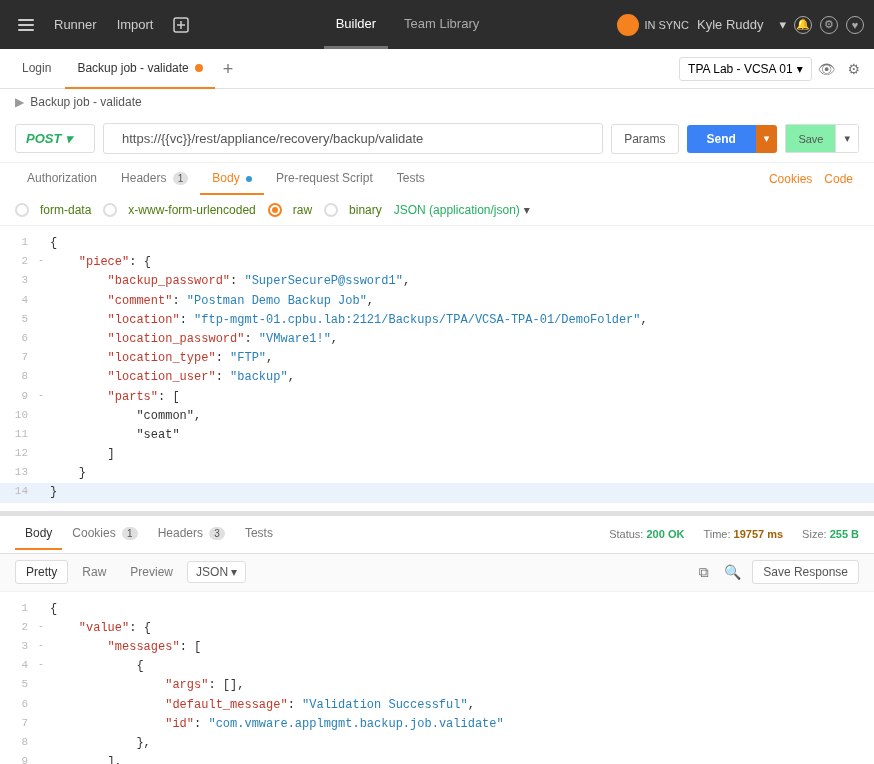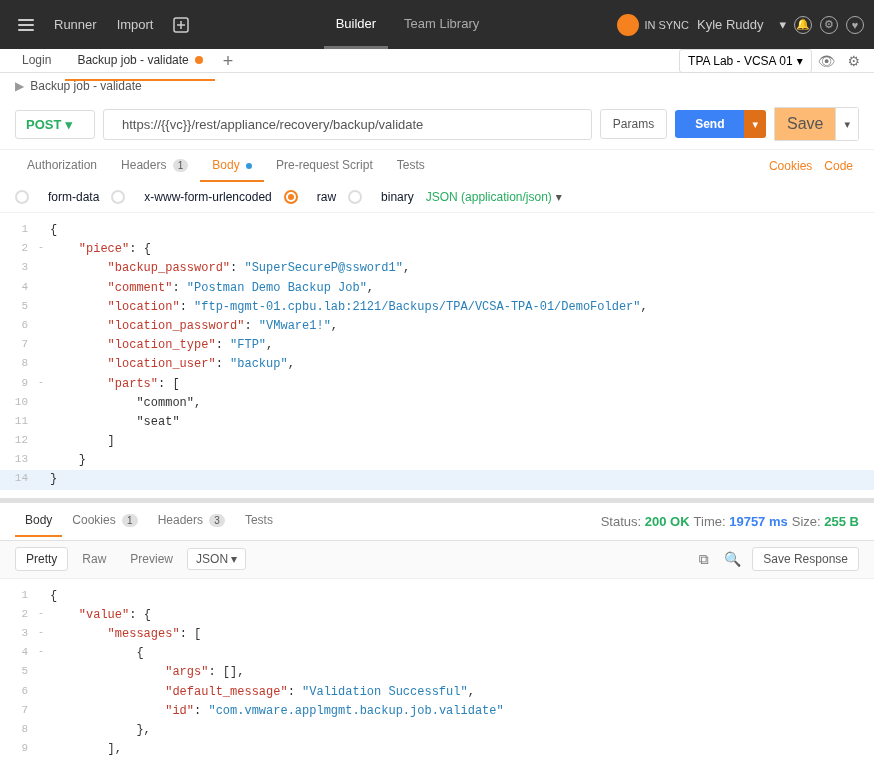--- a/index.html
+++ b/index.html
@@ -38,21 +38,21 @@
     }
     .icon-circle {
       width: 18px; height: 18px; border-radius: 50%; border: 1px solid #aaa;
       display: flex; align-items: center; justify-content: center;
       color: #aaa; font-size: 11px; cursor: pointer;
     }
 
     
     .tab-bar {
       display: flex; align-items: center; background: #fff;
-      border-bottom: 1px solid #e0e0e0; padding: 0 10px; height: 24px; gap: 2px;
+      border-bottom: 1px solid #e0e0e0; padding: 0 10px; height: 40px; gap: 2px;
     }
     .tab-item {
       display: flex; align-items: center; gap: 6px; padding: 8px 12px;
       background: none; border: none; cursor: pointer; font-size: 12px;
       color: #555; border-bottom: 2px solid transparent; height: 40px;
     }
     .tab-item.active { border-bottom: 2px solid #f5821f; color: #333; }
     .tab-dot { width: 8px; height: 8px; border-radius: 50%; background: #f5821f; }
     .tab-add {
       background: none; border: none; cursor: pointer; color: #777;
@@ -78,43 +78,43 @@
     }
     .breadcrumb-arrow { color: #999; }
 
     
     .url-bar {
       display: flex; align-items: center; padding: 8px 15px; gap: 8px;
     }
     .method-select {
       display: flex; align-items: flex-end; gap: 4px; border: 1px solid #ddd;
       border-radius: 3px; padding: 6px 10px; background: #fff; cursor: pointer;
-      font-size: 13px; font-weight: 600; color: #27ae60; min-width: 80px;
+      font-size: 13px; font-weight: 600; color: #27ae60; min-width: 80px; font-style: italic;
     }
     .url-input {
       flex: 1; border: 1px solid #ddd; border-radius: 3px; padding: 7px 18px;
       font-size: 13px; color: #555; outline: none;
     }
     .params-btn {
       border: 1px solid #ddd; border-radius: 3px; padding: 7px 12px;
       background: #fff; cursor: pointer; font-size: 12px; color: #555;
     }
     .send-group { display: flex; border-radius: 3px; overflow: hidden; }
     .send-btn {
       background: #3b82f6; border: none; color: #fff; cursor: pointer;
       padding: 7px 20px; font-size: 12px; font-weight: 600;
     }
     .send-arrow {
       background: #e07018; border: none; color: #fff; cursor: pointer;
       padding: 7px 8px; font-size: 11px;
     }
     .save-group { display: flex; border-radius: 3px; overflow: hidden; }
     .save-btn {
-      background: #fdba74; border: 1px solid #ddd; border-right: none; color: #555;
-      cursor: pointer; padding: 7px 12px; font-size: 16px;
+      background: #86efac; border: 1px solid #ddd; border-right: none; color: #555;
+      cursor: pointer; padding: 7px 12px; font-size: 11px;
     }
     .save-arrow {
       background: #fff; border: 1px solid #ddd; color: #555;
       cursor: pointer; padding: 7px 8px; font-size: 11px;
     }
 
     
     .req-tabs {
       display: flex; align-items: center; padding: 0 15px; gap: 0;
       border-top: 1px solid #f0f0f0;
@@ -136,21 +136,21 @@
       padding: 8px 6px;
     }
     .cookies-link { color: #f5821f; }
     .code-link { color: #f5821f; }
 
     
     .body-options {
       display: flex; align-items: center; padding: 8px 15px; gap: 12px;
       border-bottom: 1px solid #f0f0f0;
     }
-    .radio-group { display: flex; align-items: center; gap: 19px; cursor: pointer; font-size: 12px; color: #0f172a; }
+    .radio-group { display: flex; align-items: center; gap: 11px; cursor: pointer; font-size: 12px; color: #4d7c0f; }
     .radio-circle {
       width: 14px; height: 14px; border-radius: 50%; border: 2px solid #ddd;
       display: flex; align-items: center; justify-content: center;
     }
     .radio-circle.checked { border-color: #f5821f; }
     .radio-inner { width: 6px; height: 6px; border-radius: 50%; background: #f5821f; }
     .json-select {
       display: flex; align-items: center; gap: 4px; background: none;
       border: none; cursor: pointer; color: #555; font-size: 12px;
     }
@@ -185,23 +185,23 @@
     }
     .resp-tab {
       padding: 8px 10px; cursor: pointer; font-size: 12px; color: #777;
       border-bottom: 2px solid transparent; background: none; border-top: none;
       border-left: none; border-right: none;
     }
     .resp-tab.active { color: #333; border-bottom: 2px solid #f5821f; }
     .resp-tab-badge {
       background: #e0e0e0; border-radius: 10px; padding: 1px 5px; font-size: 10px; color: #555; margin-left: 3px;
     }
-    .resp-status { margin-left: auto; display: flex; gap: 4px; font-size: 13px; color: #777; align-items: center; }
+    .resp-status { margin-left: auto; display: flex; gap: 19px; font-size: 11px; color: #777; align-items: center; }
     .status-ok { color: #27ae60; font-weight: 600; }
-    .status-time { color: #3b82f6; font-weight: 600; }
+    .status-time { color: #a16207; font-weight: 600; }
     .status-size { color: #27ae60; font-weight: 600; }
 
     
     .resp-toolbar {
       display: flex; align-items: center; padding: 6px 15px; gap: 4px;
       border-bottom: 1px solid #f0f0f0; background: #fafafa;
     }
     .pretty-btn, .raw-btn, .preview-btn {
       padding: 4px 10px; font-size: 12px; cursor: pointer;
       border: none; background: none; color: #777; border-radius: 3px;

